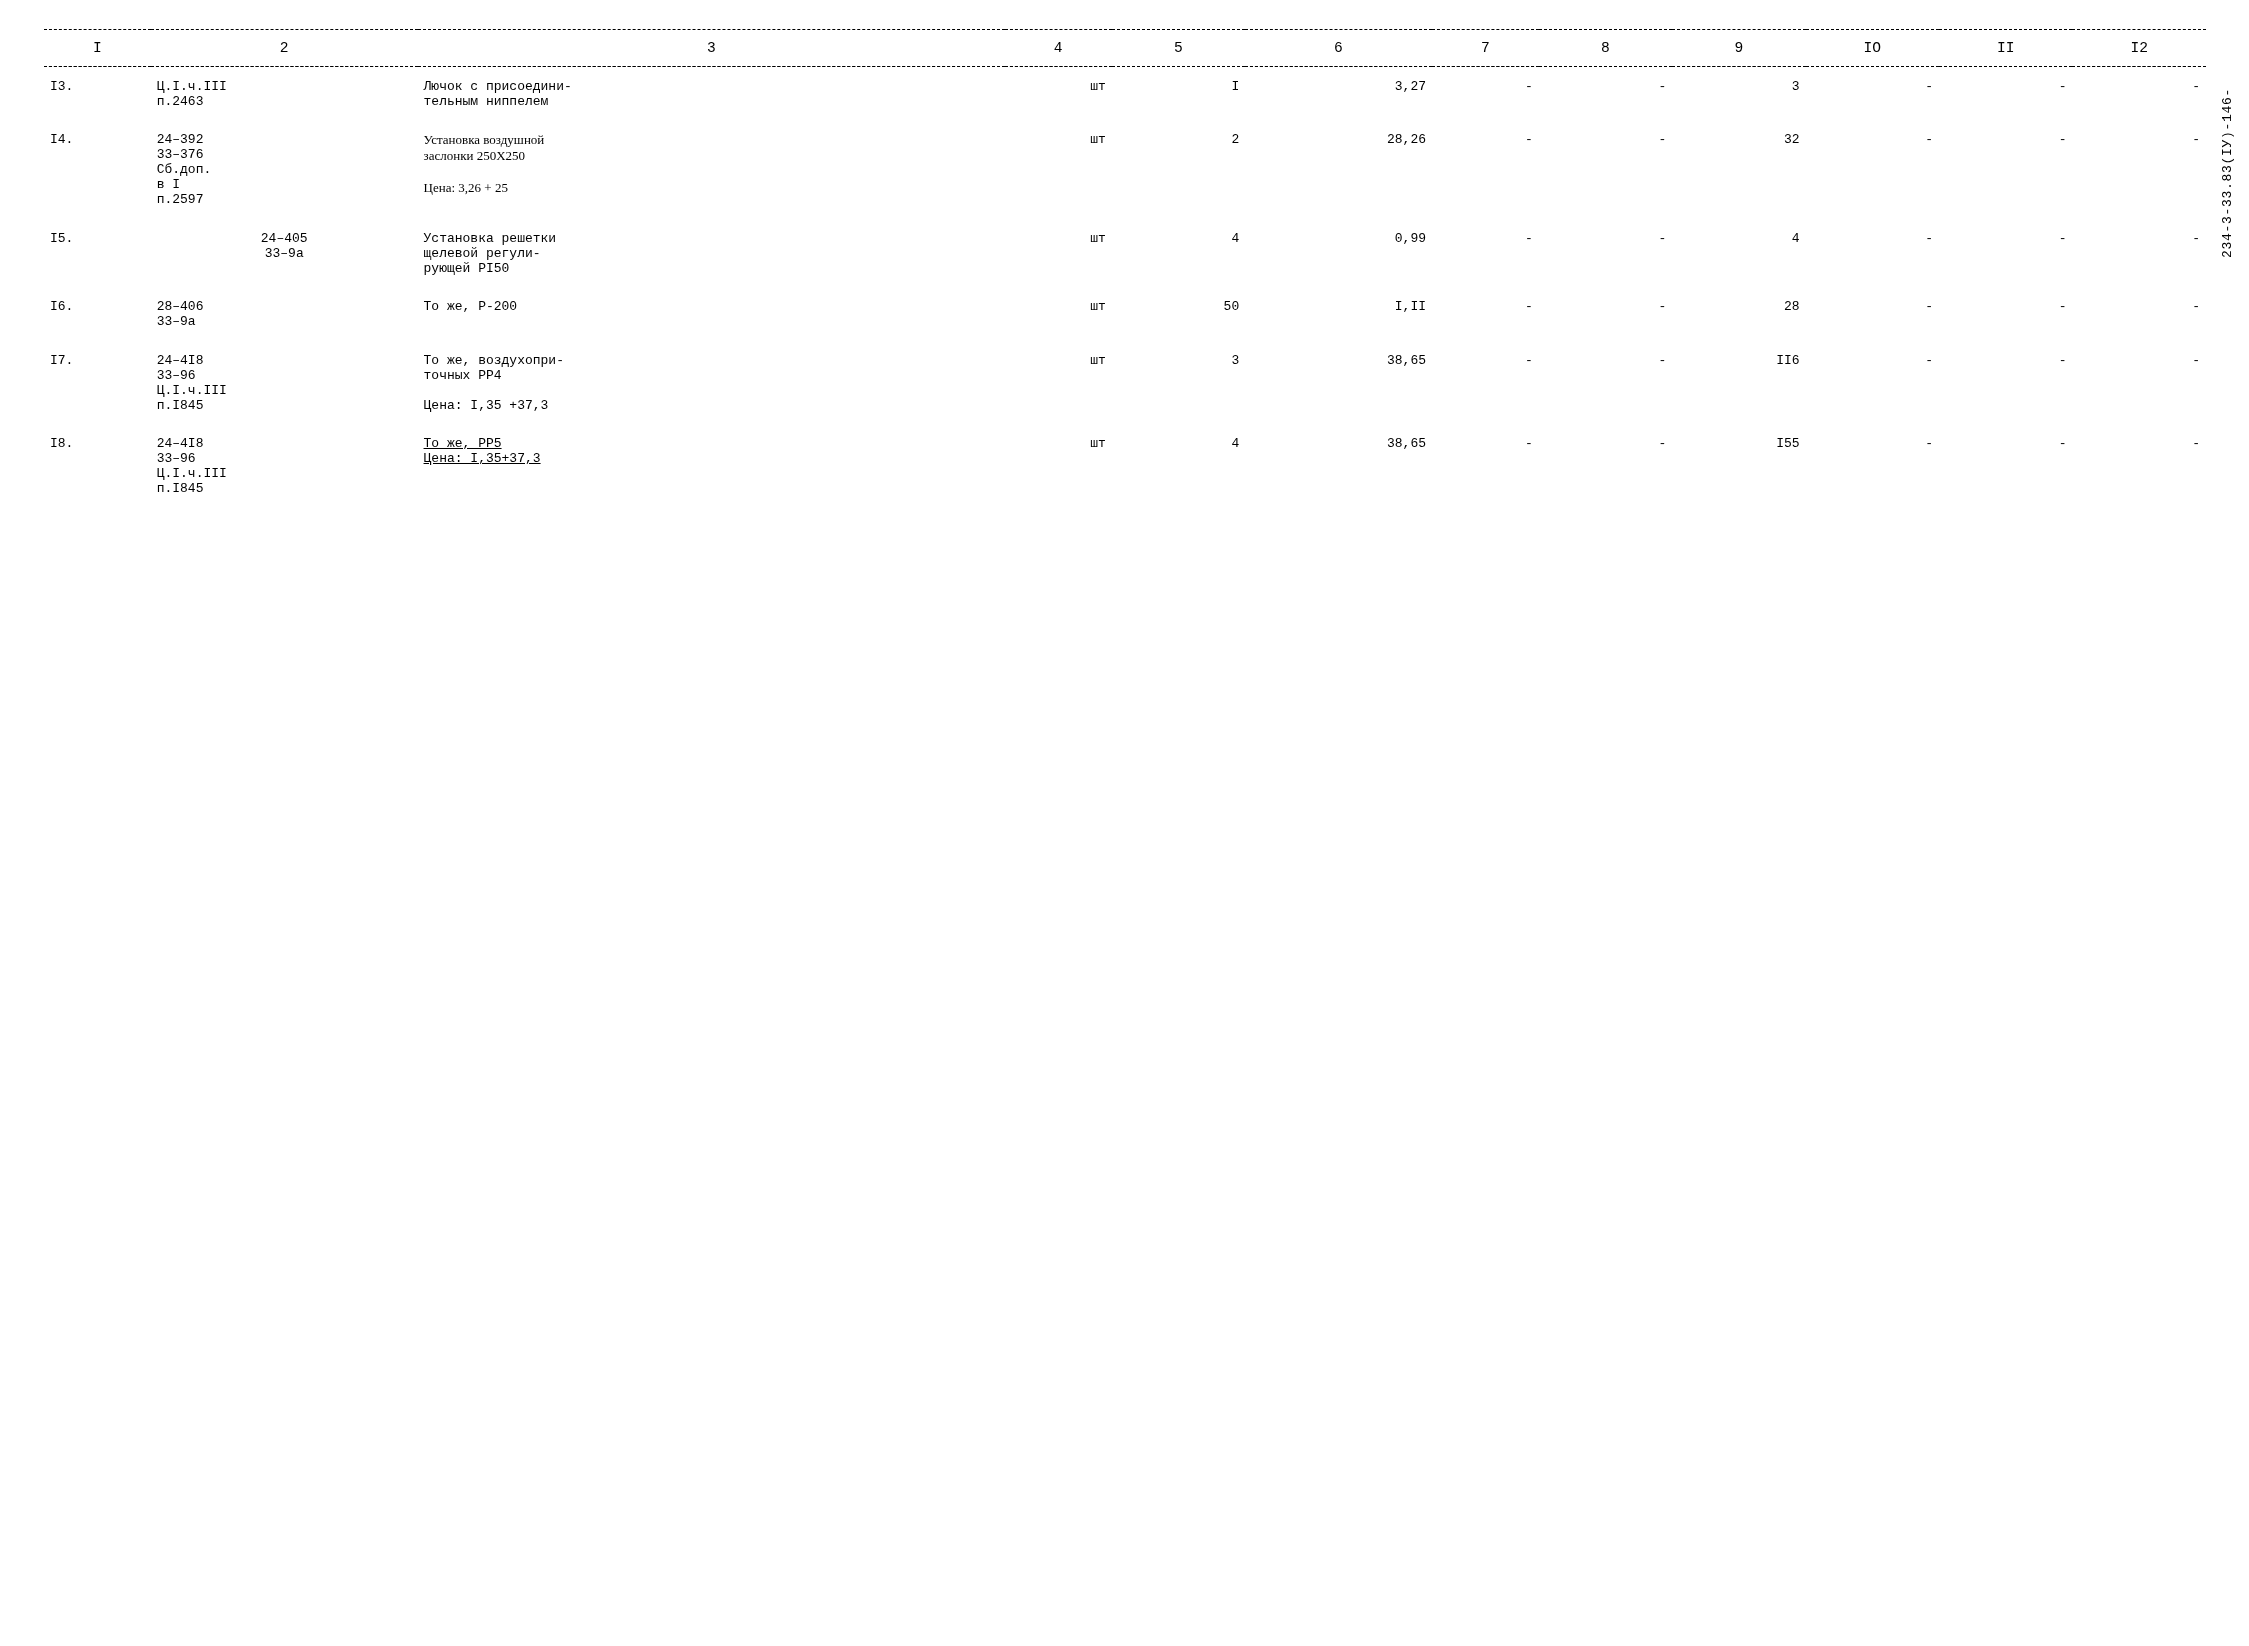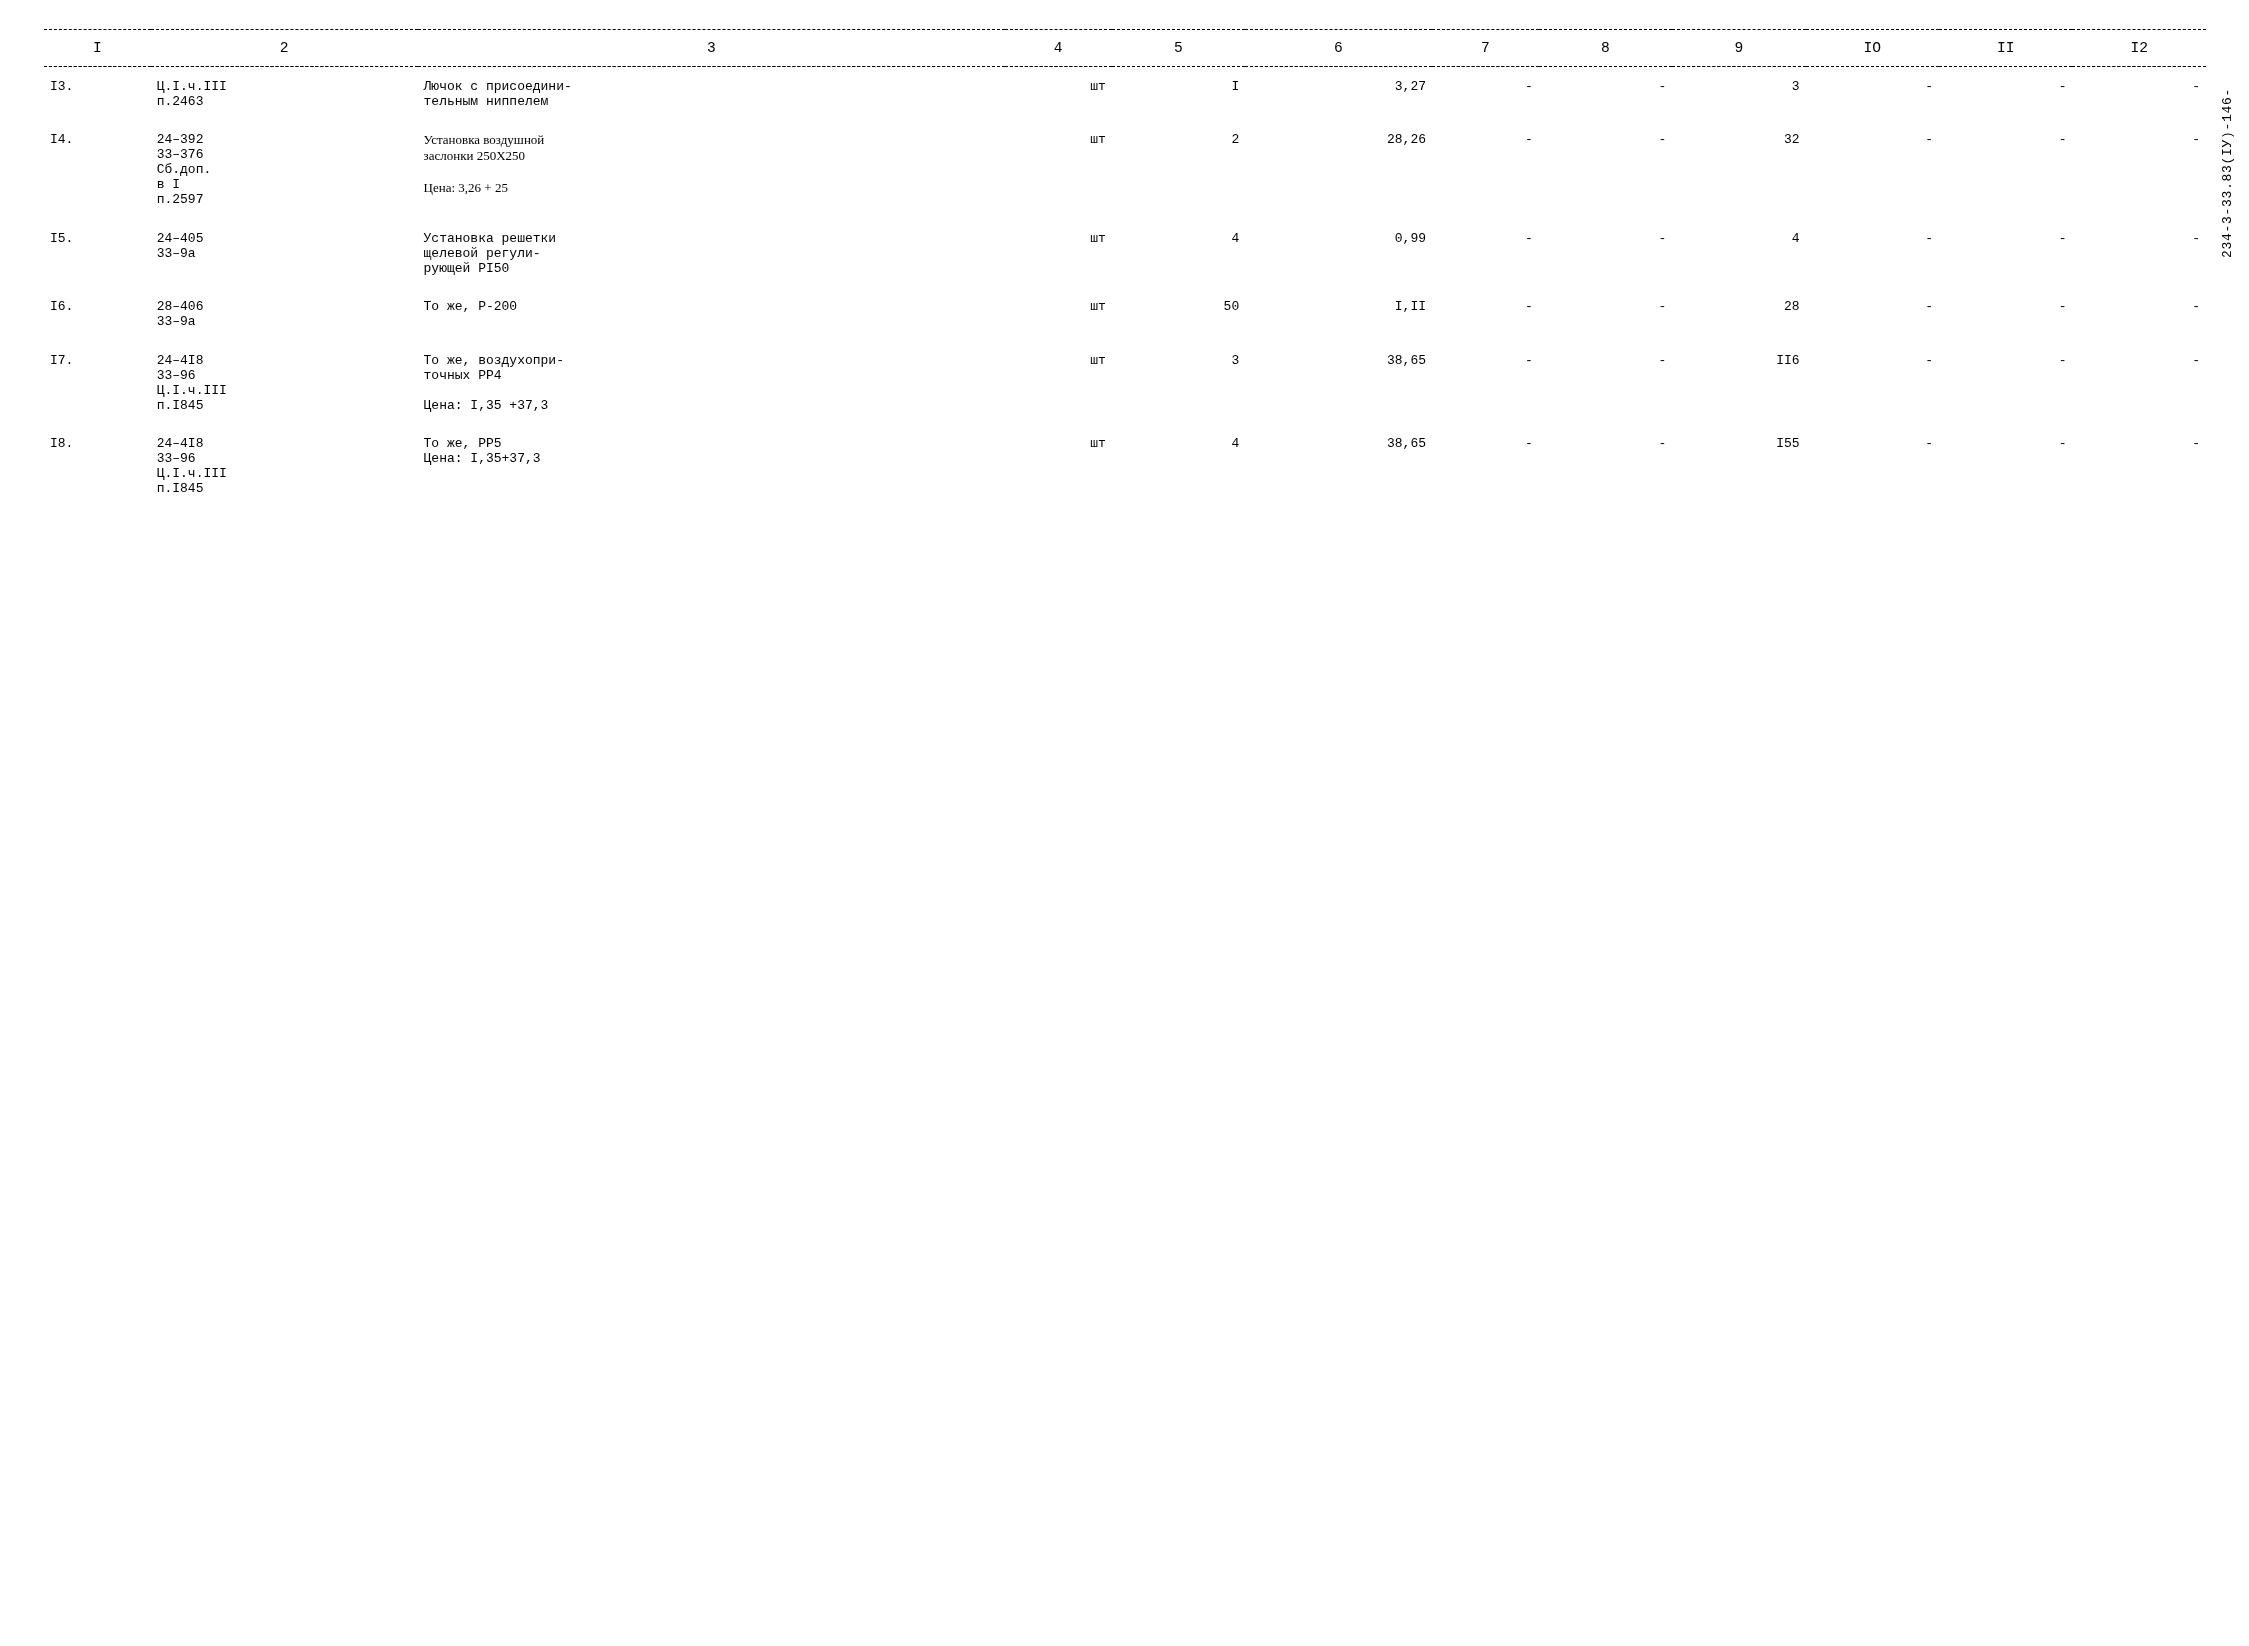--- a/index.html
+++ b/index.html
@@ -167,21 +167,21 @@
         <td class="col-7 align-top center">-</td>
         <td class="col-8 align-top center">-</td>
         <td class="col-9 align-top center">32</td>
         <td class="col-10 align-top center">-</td>
         <td class="col-11 align-top center">-</td>
         <td class="col-12 align-top center">-</td>
       </tr>
 
       <tr class="data-row">
         <td class="col-1 align-top">I5.</td>
-        <td class="col-2 align-top" style="white-space:pre-line;">24–405
+        <td class="col-2 align-top" style="white-space:pre-line;text-align:center;">24–405
 33–9а</td>
         <td class="col-3 align-top" style="white-space:pre-line;">Установка решетки
 щелевой регули-
 рующей РI50</td>
         <td class="col-4 align-top center">шт</td>
         <td class="col-5 align-top center">4</td>
         <td class="col-6 align-top center">0,99</td>
         <td class="col-7 align-top center">-</td>
         <td class="col-8 align-top center">-</td>
         <td class="col-9 align-top center">4</td>
@@ -226,21 +226,21 @@
         <td class="col-11 align-top center">-</td>
         <td class="col-12 align-top center">-</td>
       </tr>
 
       <tr class="data-row">
         <td class="col-1 align-top">I8.</td>
         <td class="col-2 align-top" style="white-space:pre-line;">24–4I8
 33–96
 Ц.I.ч.III
 п.I845</td>
-        <td class="col-3 align-top" style="white-space:pre-line;">То же, РР5
+        <td class="col-3 align-top" style="white-space:pre-line;text-decoration:underline;">То же, РР5
 Цена: I,35+37,3</td>
         <td class="col-4 align-top center">шт</td>
         <td class="col-5 align-top center">4</td>
         <td class="col-6 align-top center">38,65</td>
         <td class="col-7 align-top center">-</td>
         <td class="col-8 align-top center">-</td>
         <td class="col-9 align-top center">I55</td>
         <td class="col-10 align-top center">-</td>
         <td class="col-11 align-top center">-</td>
         <td class="col-12 align-top center">-</td>

